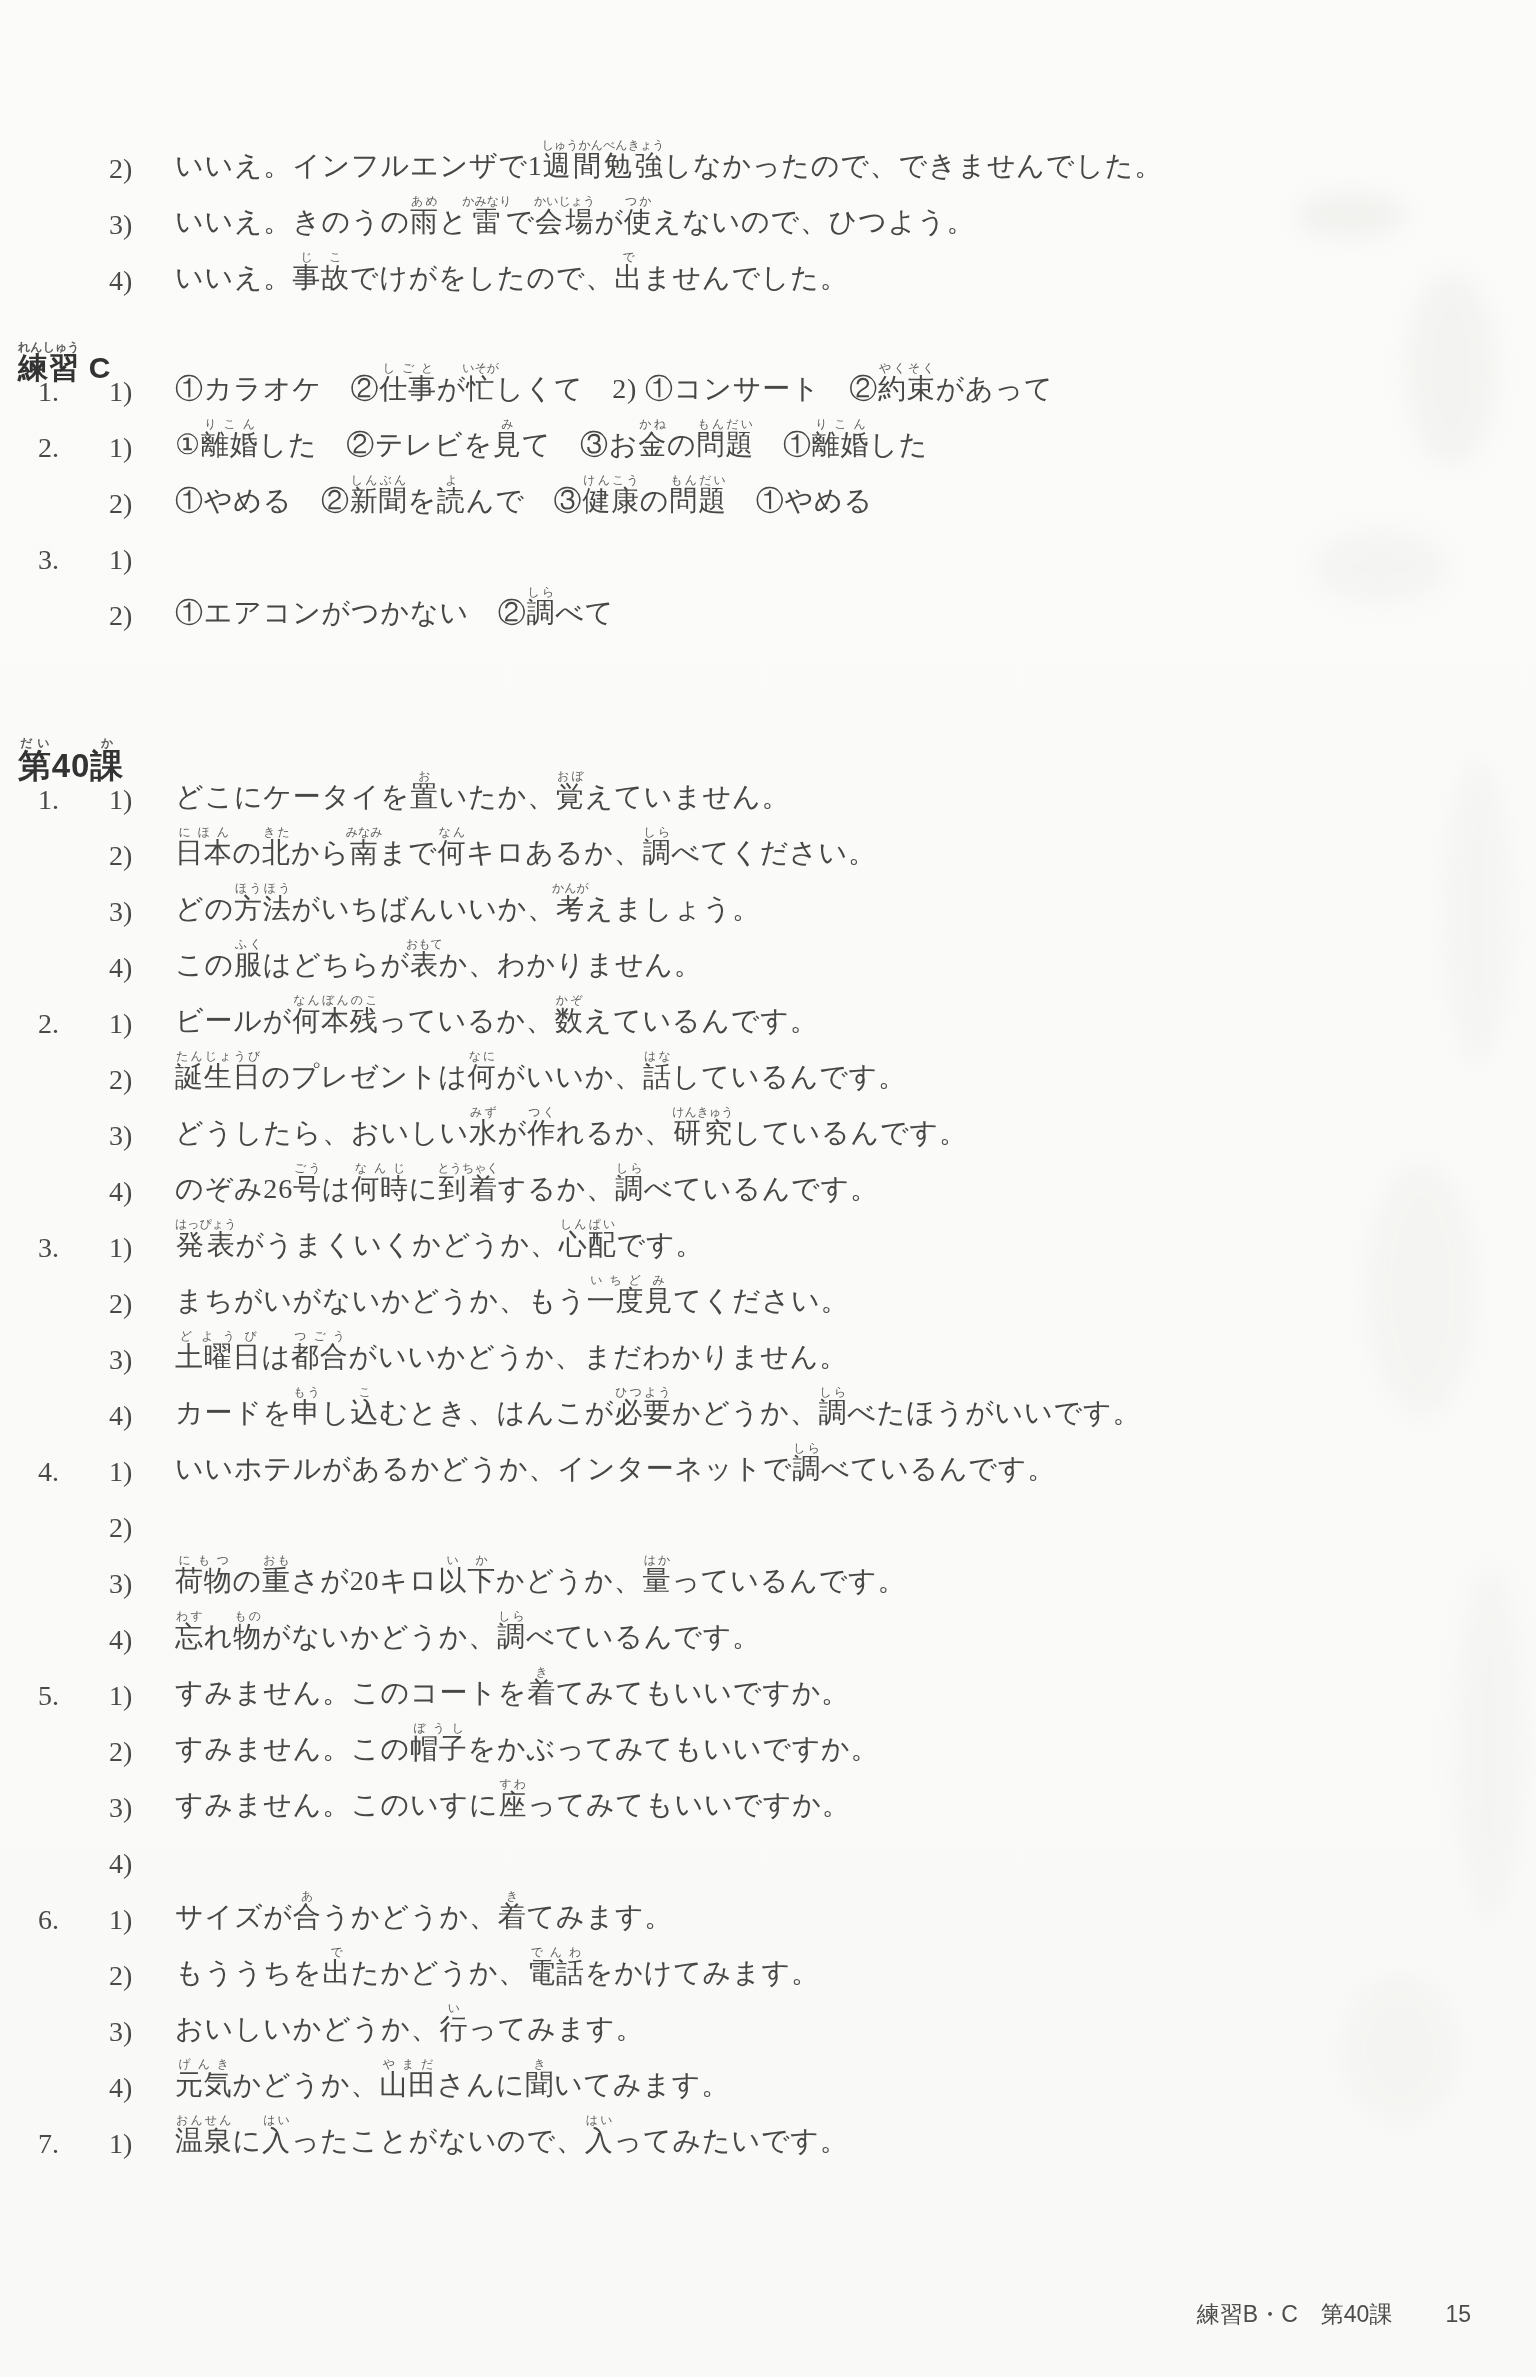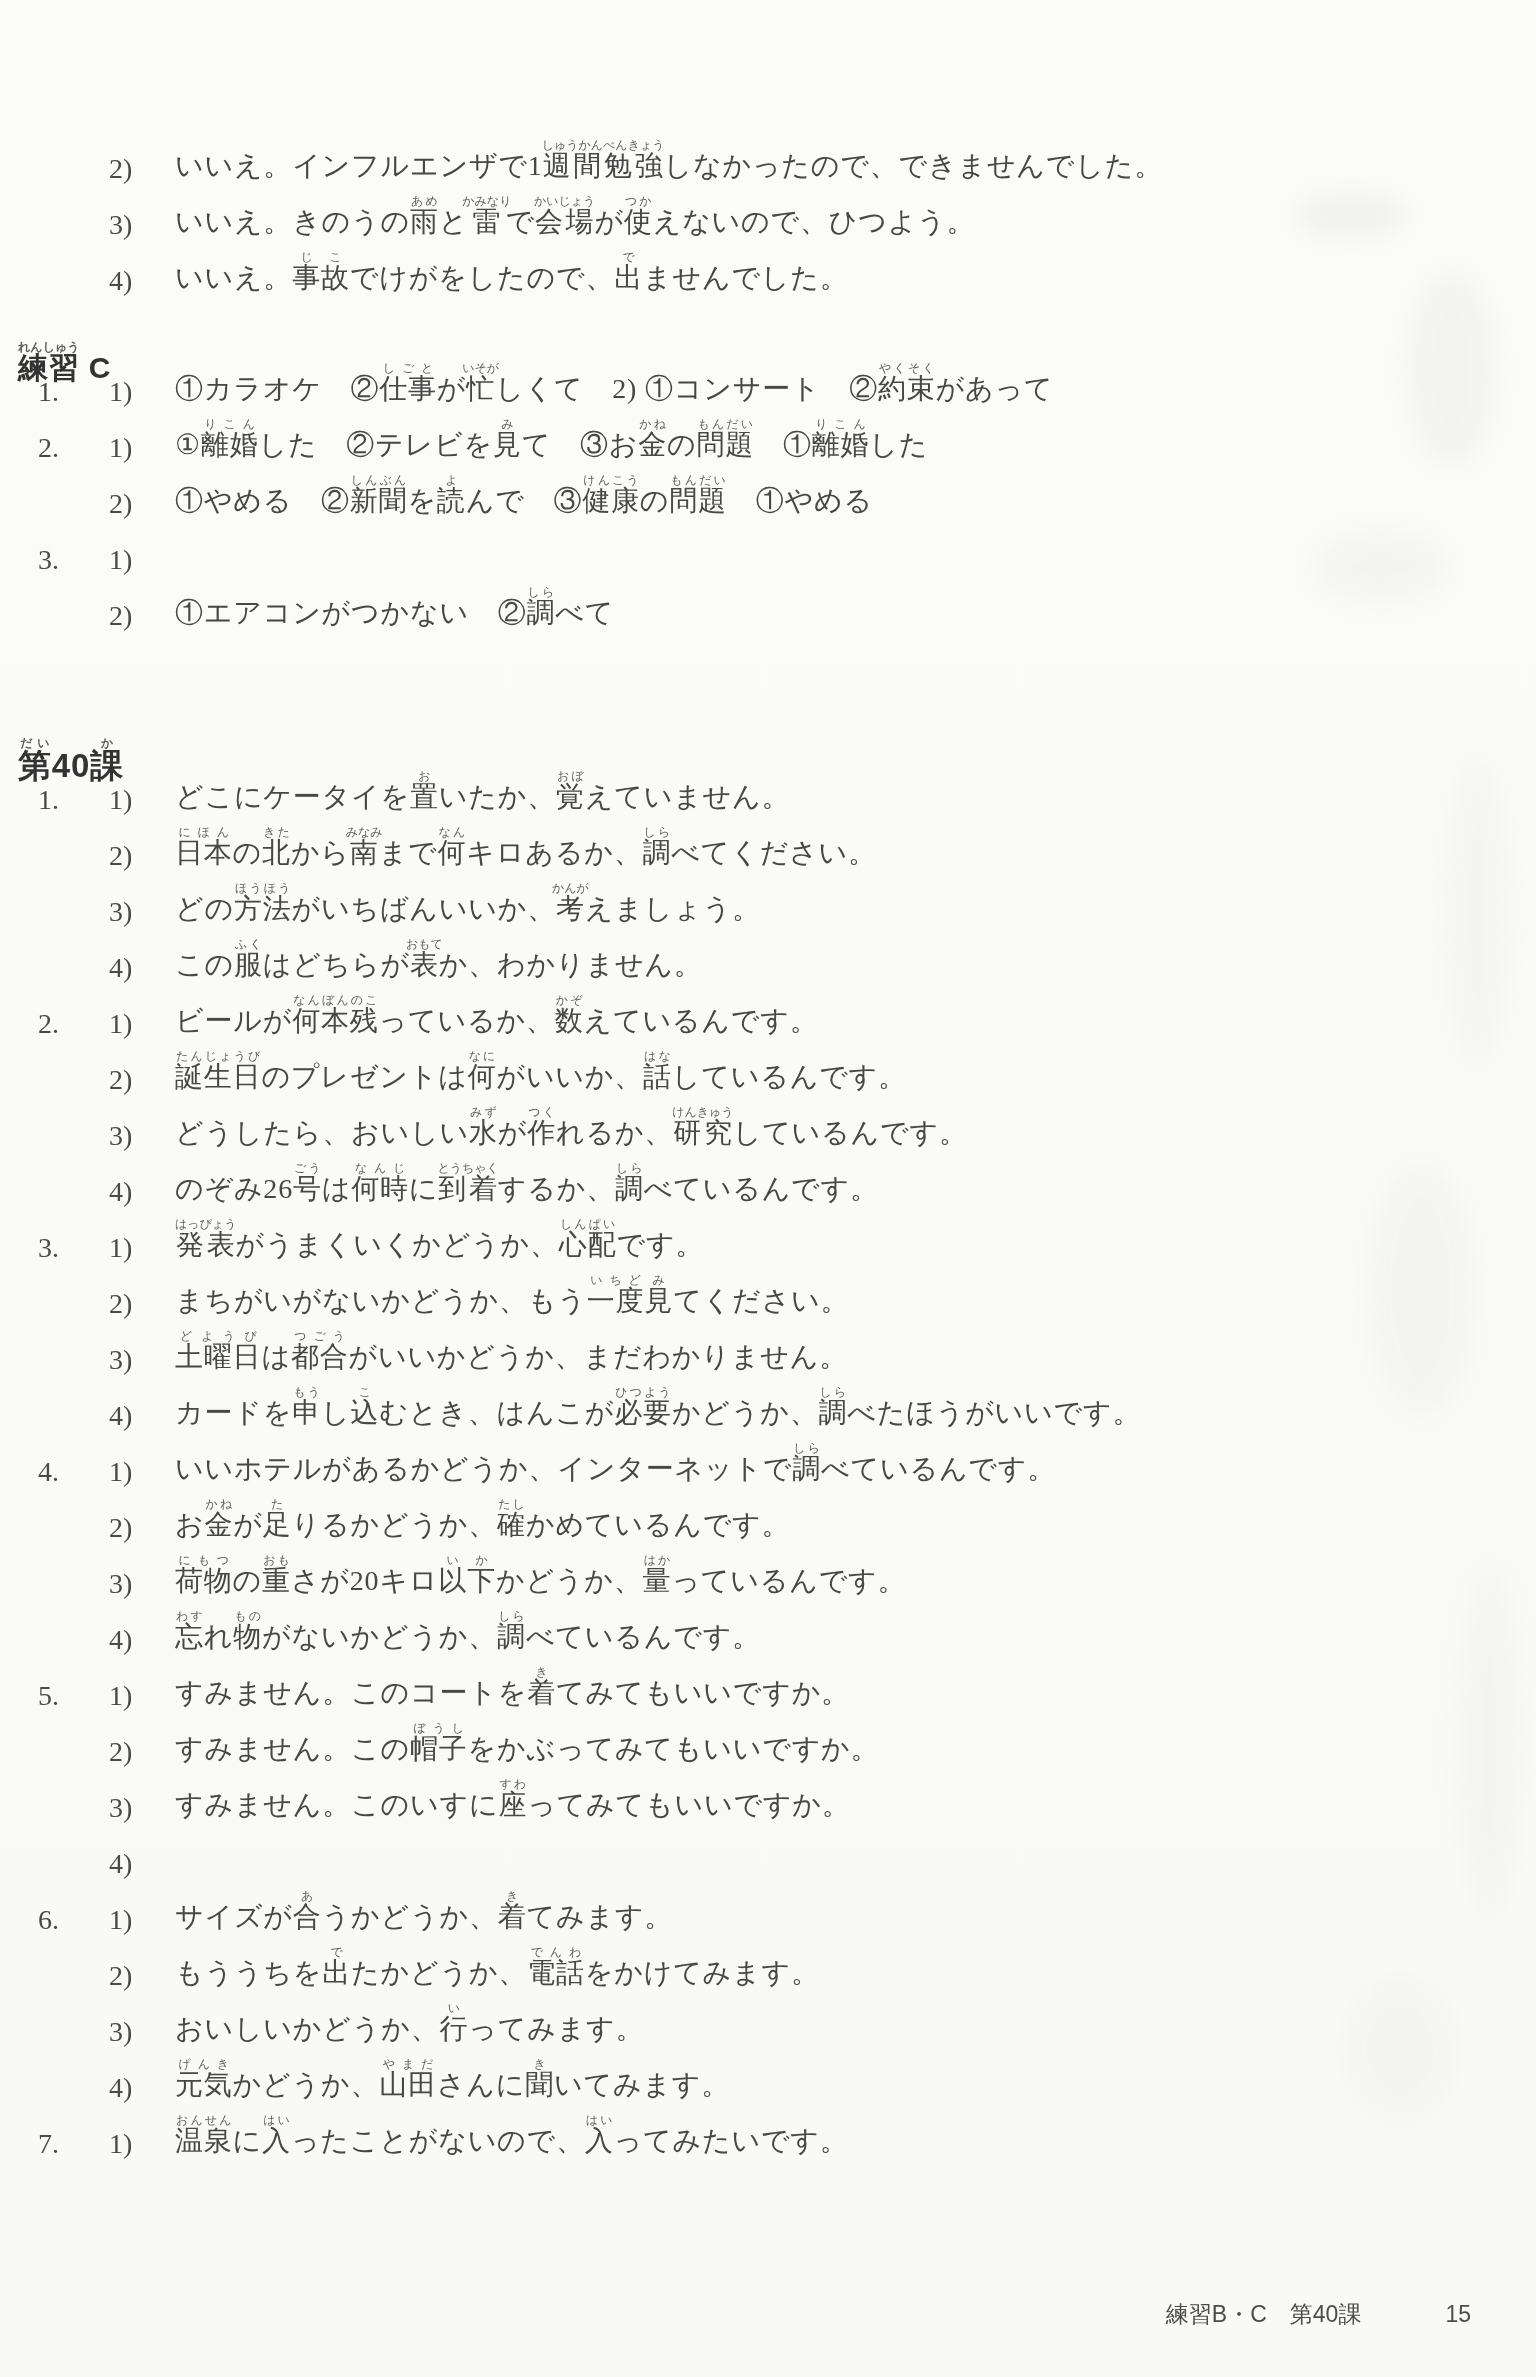--- a/index.html
+++ b/index.html
@@ -48,21 +48,21 @@
   .hd .tx { font-weight: bold; color: #333; }
   .hd-md { height: 55px; }
   .hd-md .tx { font-size: 30px; }
   .hd-lg { height: 67px; }
   .hd-lg .tx { font-size: 33px; }
   .footer {
     position: absolute;
     bottom: 47px; right: 65px;
     display: flex;
     align-items: baseline;
-    gap: 84px;
+    gap: 53px;
     font-size: 23px;
     color: #4c4c4c;
     font-family: "Liberation Sans", "DejaVu Sans", sans-serif;
   }
   .smudge {
     position: absolute;
     background: #c9c9c4;
     border-radius: 50%;
     filter: blur(11px);
     pointer-events: none;
@@ -180,21 +180,20 @@
         <span class="tx"><span>カードを</span><ruby>申<rt>もう</rt></ruby><span>し</span><ruby>込<rt>こ</rt></ruby><span>むとき、はんこが</span><ruby>必要<rt>ひつよう</rt></ruby><span>かどうか、</span><ruby>調<rt>しら</rt></ruby><span>べたほうがいいです。</span></span>
       </div>
       <div class="line">
         <span class="n1">4.</span>
         <span class="n2">1)</span>
         <span class="tx"><span>いいホテルがあるかどうか、インターネットで</span><ruby>調<rt>しら</rt></ruby><span>べているんです。</span></span>
       </div>
       <div class="line">
         <span class="n1"></span>
         <span class="n2">2)</span>
-        <span class="tx"><span>お</span><ruby>金<rt>かね</rt></ruby><span>が</span><ruby>足<rt>た</rt></ruby><span>りるかどうか、</span><ruby>確<rt>たし</rt></ruby><span>かめているんです。</span></span>
       </div>
       <div class="line">
         <span class="n1"></span>
         <span class="n2">3)</span>
         <span class="tx"><ruby>荷物<rt>にもつ</rt></ruby><span>の</span><ruby>重<rt>おも</rt></ruby><span>さが20キロ</span><ruby>以下<rt>いか</rt></ruby><span>かどうか、</span><ruby>量<rt>はか</rt></ruby><span>っているんです。</span></span>
       </div>
       <div class="line">
         <span class="n1"></span>
         <span class="n2">4)</span>
         <span class="tx"><ruby>忘<rt>わす</rt></ruby><span>れ</span><ruby>物<rt>もの</rt></ruby><span>がないかどうか、</span><ruby>調<rt>しら</rt></ruby><span>べているんです。</span></span>

